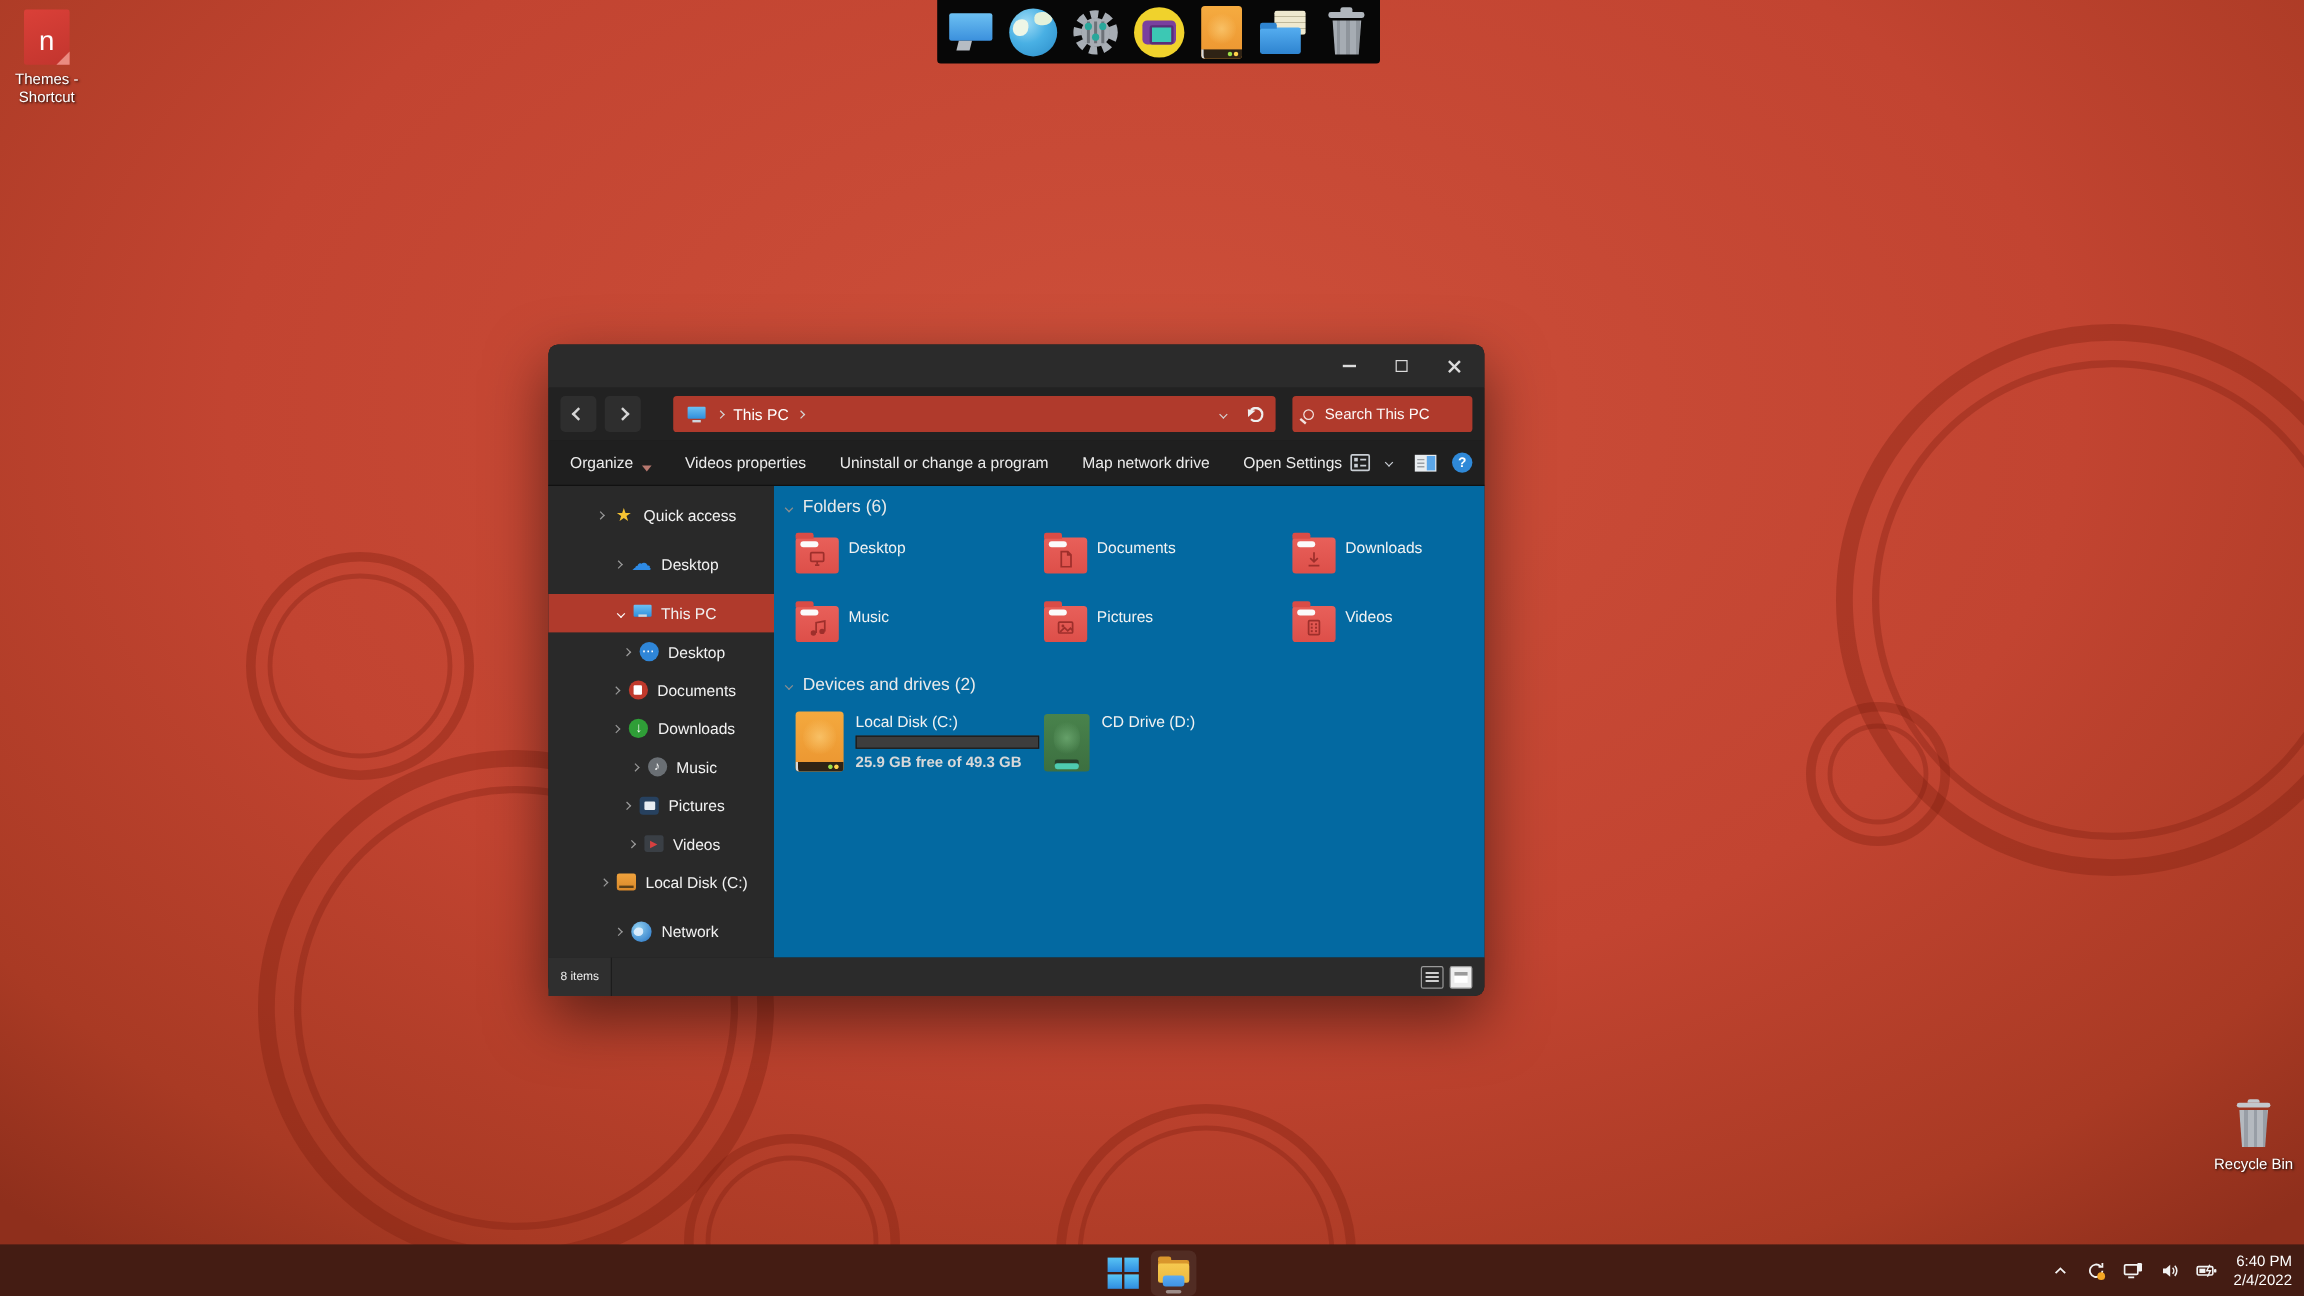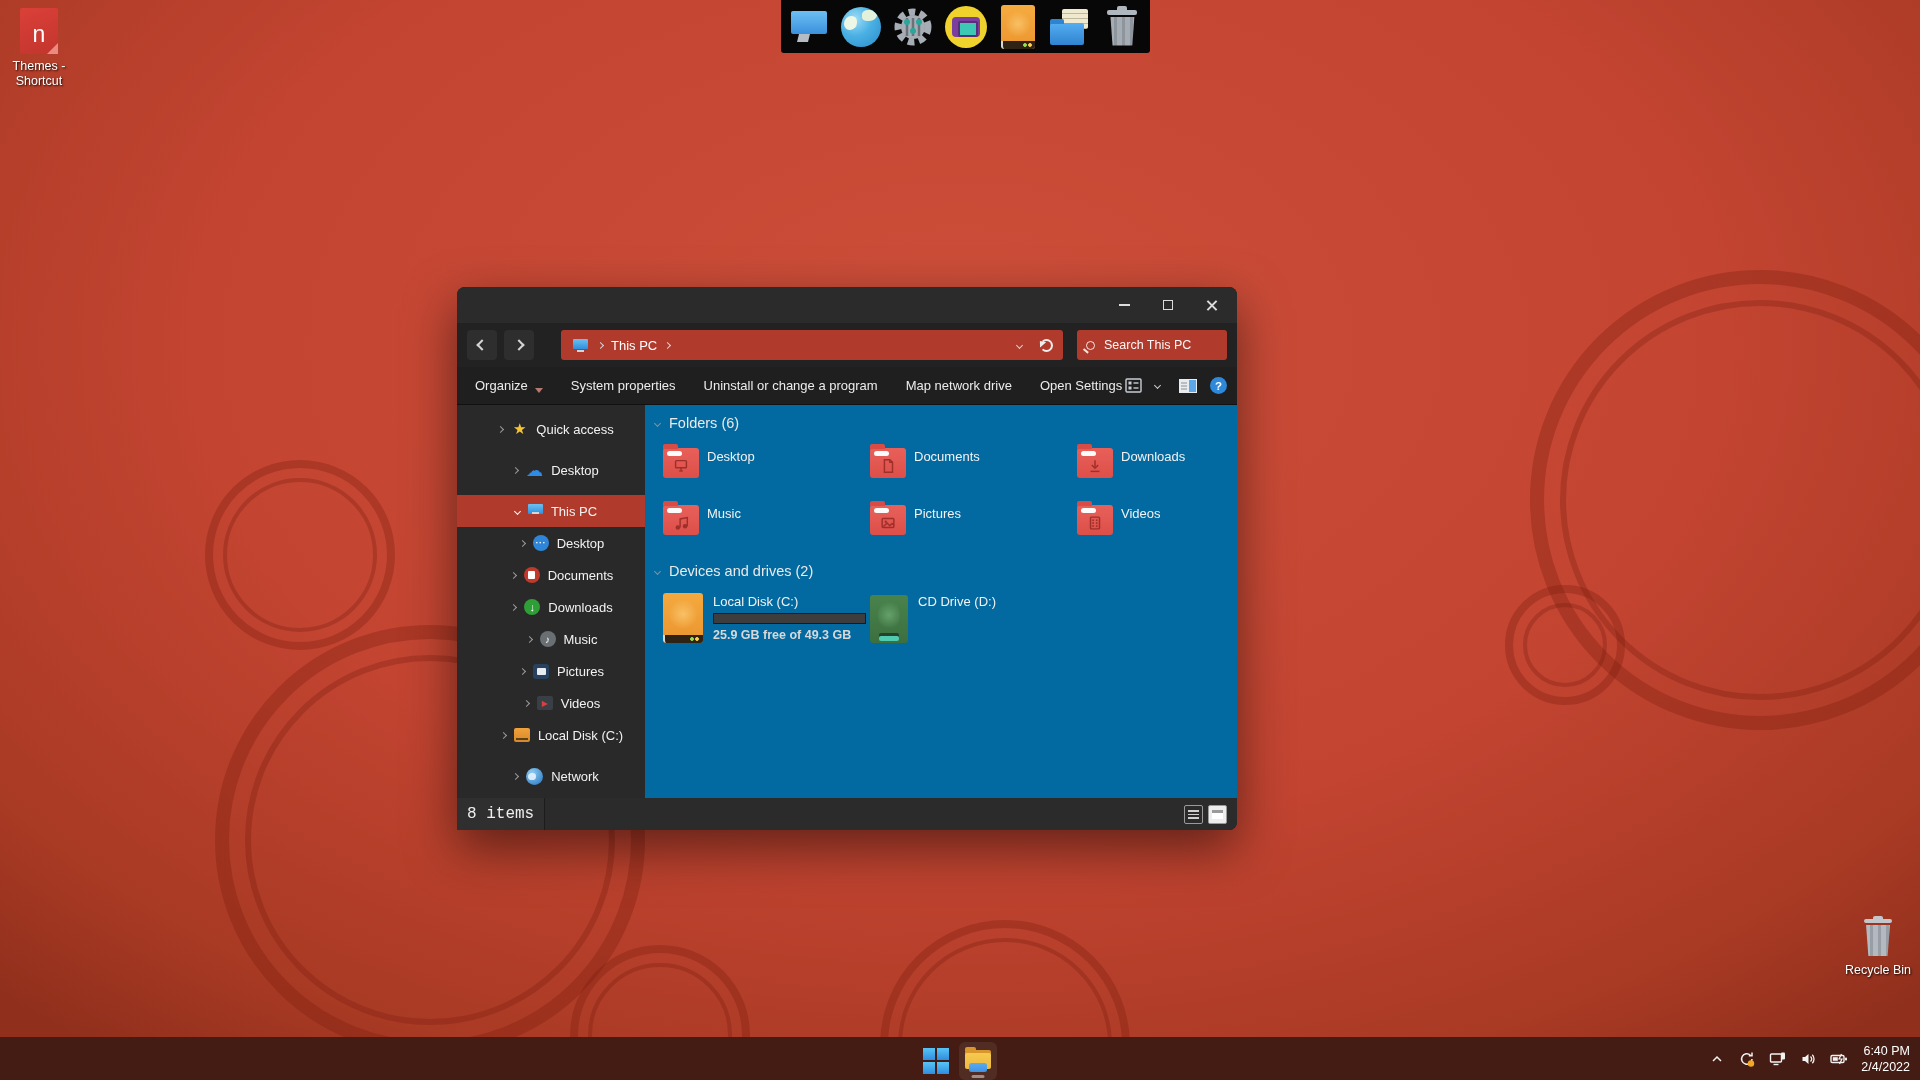--- a/index.html
+++ b/index.html
@@ -140,21 +140,21 @@
   .drive-cd { width:38px; height:48px; background:linear-gradient(180deg,#49834c,#3c6f40); border-radius:3px; position:relative; flex:none; margin-top:2px; }
   .drive-cd::before { content:""; position:absolute; left:8px; top:5px; width:22px; height:30px; border-radius:50%; background:radial-gradient(circle,#65a069 0%, rgba(101,160,105,0) 72%); }
   .drive-cd::after { content:""; position:absolute; left:9px; bottom:2px; width:20px; height:5px; background:#4ecbb0; border-radius:2px; box-shadow:0 -3px 0 #27402a; }
   .dinfo { display:flex; flex-direction:column; gap:4px; padding-top:1px; }
   .dname { font-size:13px; color:#f2f2f2; }
   .usage { width:153px; height:11px; background:#3d3d3d; border:1px solid #1a1a1a; }
   .usage .fill { height:100%; background:linear-gradient(180deg,#c94434,#a93425); }
   .dfree { font-size:12.5px; color:#d8d8d8;font-weight:bold; }
 
   .statusbar { height:32px; background:#2b2b2b; border-radius:0 0 8px 8px; display:flex; align-items:center; position:relative; }
-  .st-count { background:#2f2f2f; height:100%; display:flex; align-items:center; padding:0 10px; font-size:16px; color:#eee; border-right:1px solid #1c1c1c;font-family:Liberation Mono, monospace; }
+  .st-count { background:#2f2f2f; height:100%; display:flex; align-items:center; padding:0 10px; font-size:10px; color:#eee; border-right:1px solid #1c1c1c; }
   .st-right { position:absolute; right:10px; display:flex; gap:5px; }
   .vbtn { width:19px; height:19px; border:1px solid #9a9a9a; border-radius:2px; cursor:pointer; display:flex; align-items:center; justify-content:center; }
   .vbtn.list span { width:11px; height:9px; background:repeating-linear-gradient(#cfcfcf 0 1.5px,transparent 1.5px 3.5px); }
   .vbtn.thumb { background:#ededed; } .vbtn.thumb span { width:11px; height:9px; background:#fff; border-top:3px solid #9a9a9a; }
 
   
   .taskbar { position:absolute; left:0; bottom:0; width:1920px; height:43px; background:#441c13; display:flex; align-items:flex-end; justify-content:center; }
   .tb-center { display:flex; align-items:center; gap:10px; }
   .start { width:26px; height:26px; display:grid; grid-template-columns:12px 12px; grid-template-rows:12px 12px; gap:2px; cursor:pointer; }
   .start span { background:linear-gradient(180deg,#58c4f5,#2f8de0); }
@@ -270,21 +270,21 @@
       <input type="text" placeholder="Search This PC" style="">
     </div>
   </div>
 
   <div class="cmdbar">
     <div class="cmd-item">
       <span>Organize</span>
       <span class="tri-down"></span>
     </div>
     <div class="cmd-item">
-        <span>System properties</span>
+        <span>Videos properties</span>
       </div>
     <div class="cmd-item">
         <span>Uninstall or change a program</span>
       </div>
     <div class="cmd-item">
         <span>Map network drive</span>
       </div>
     <div class="cmd-item">
         <span>Open Settings</span>
       </div>

